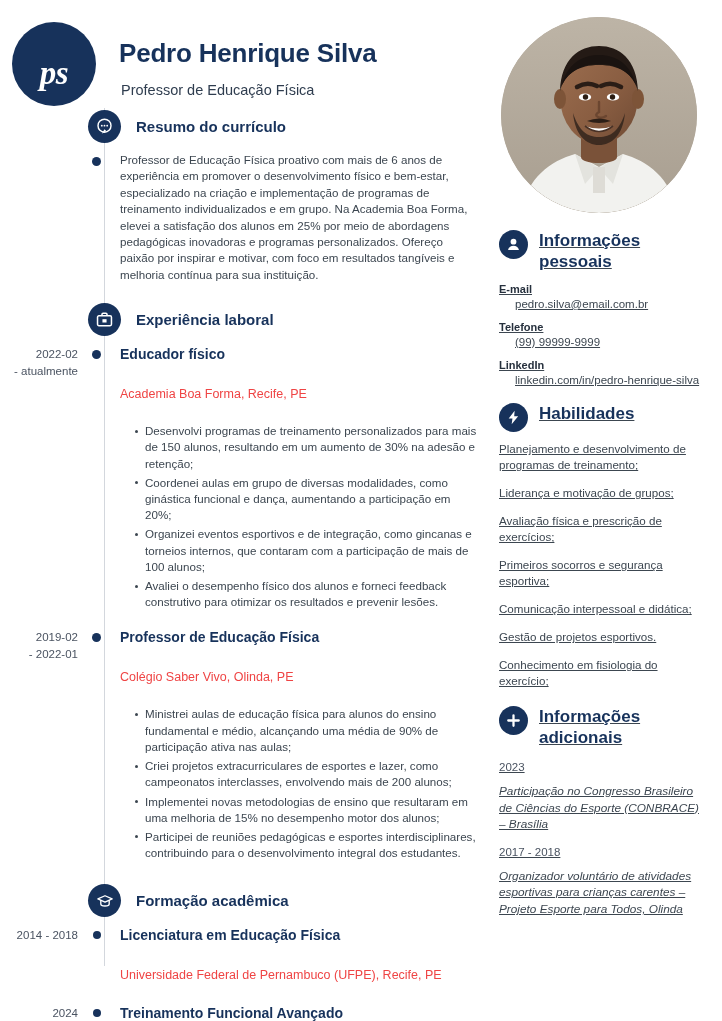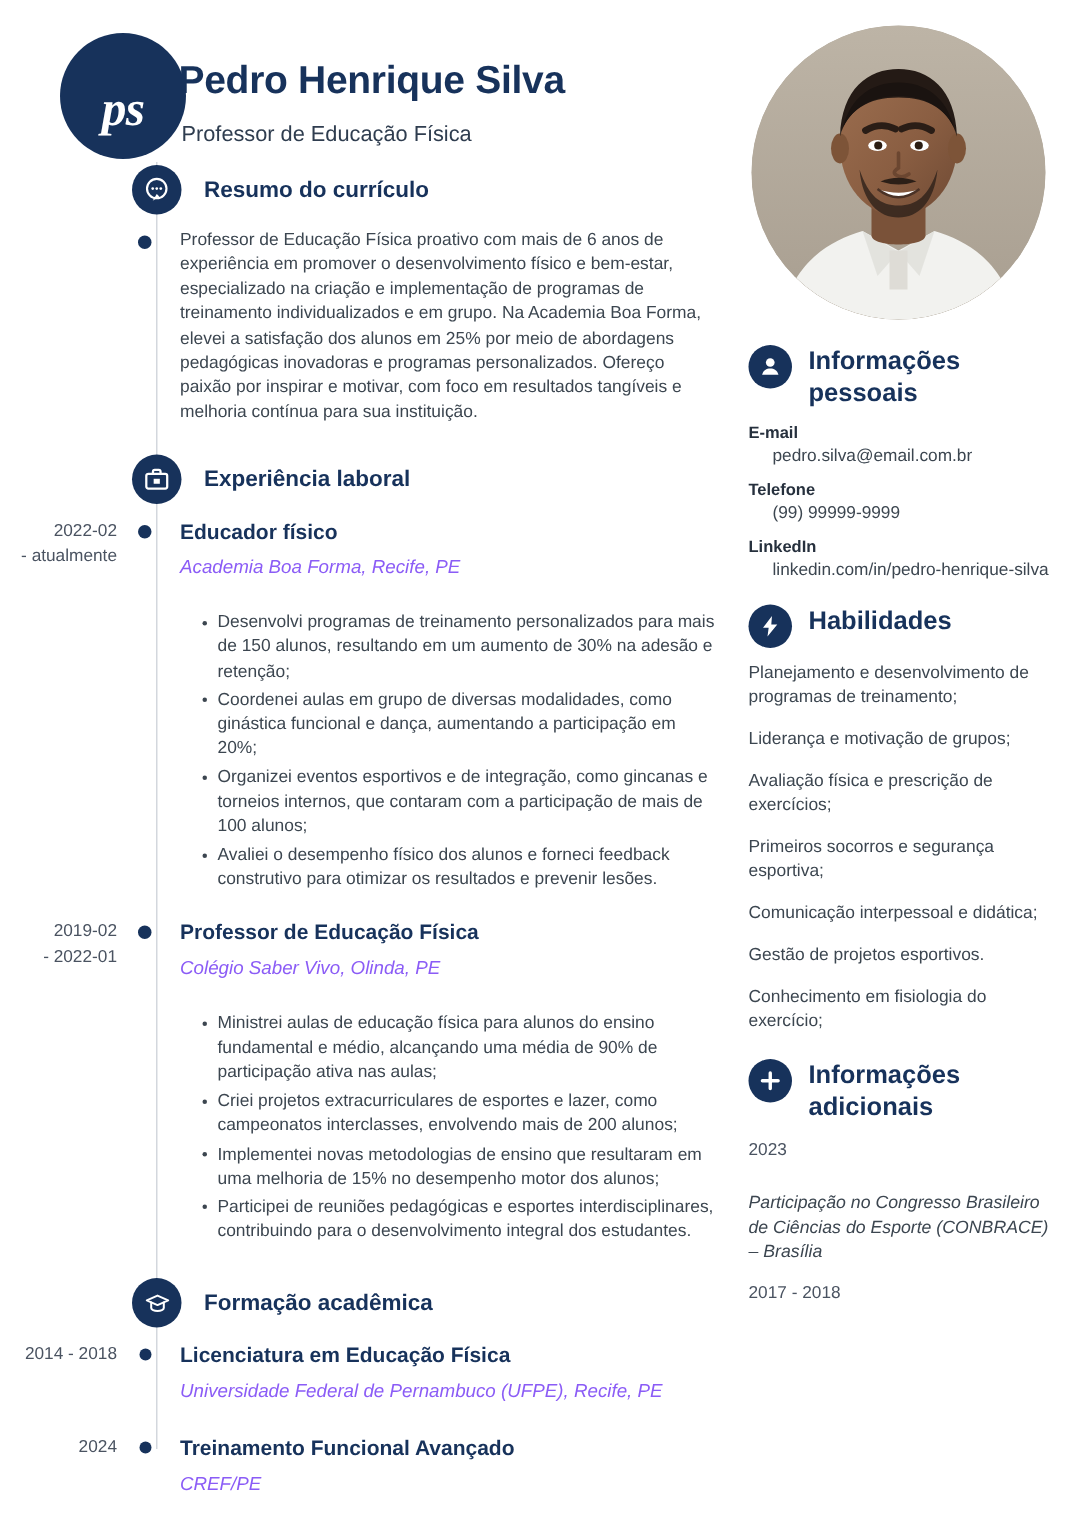--- a/index.html
+++ b/index.html
@@ -34,21 +34,21 @@
     height: 1021px;
   }
 
   
   .header {
     position: relative;
     height: 110px;
   }
   .monogram {
     position: absolute;
-    left: 40px;
+    left: 12px;
     top: 22px;
     width: 84px;
     height: 84px;
     border-radius: 50%;
     background: #17325B;
     color: #ffffff;
     font-family: "Liberation Serif", serif;
     font-style: italic;
     font-weight: 700;
     font-size: 33px;
@@ -160,23 +160,22 @@
   }
 
   .entry-title {
     font-size: 14px;
     font-weight: 700;
     color: #17325B;
     line-height: 18px;
   }
   .entry-sub {
     font-size: 12.5px;
-    font-style: italic;
-    color: #8b5cf6;
-    margin-top: 7px;
+    color: #ef4444;
+    margin-top: 23px;
     line-height: 17px;
   }
   .bullets {
     margin: 20px 0 0 0;
     padding: 0 0 0 15px;
     list-style: none;
   }
   .bullets li {
     position: relative;
     font-size: 11.6px;
@@ -207,20 +206,21 @@
 
   
   .side-col {
     position: absolute;
     left: 489px;
     top: 0;
     width: 233px;
     height: 768px;
     padding: 0 14px 0 10px;
     box-sizing: border-box;
+    text-decoration: underline;
   }
   .photo {
     width: 196px;
     height: 196px;
     border-radius: 50%;
     margin: 17px 0 0 2px;
     overflow: hidden;
     position: relative;
     background: #b3aa9c;
   }
@@ -266,21 +266,21 @@
   .addl-date {
     font-size: 11.5px;
     color: #4a5361;
     margin-top: 13px;
   }
   .addl-text {
     font-size: 11.8px;
     font-style: italic;
     line-height: 16.6px;
     color: #3c4650;
-    margin-top: 20px;
+    margin-top: 10px;
   }
   .spacer-md { height: 15px; }
   .spacer-lg { height: 20px; }
 </style>
 </head>
 <body>
 
 <div class="page">
 
   <div class="main-col">
@@ -515,17 +515,18 @@
       </span>
       <span class="side-title">Informações adicionais</span>
     </div>
 
     <div>
       <div class="addl-date">2023</div>
       <div class="addl-text">Participação no Congresso Brasileiro de Ciências do Esporte (CONBRACE) – Brasília</div>
     </div>
     <div>
       <div class="addl-date">2017  - 2018</div>
+      <div class="addl-text">Organizador voluntário de atividades esportivas para crianças carentes – Projeto Esporte para Todos, Olinda</div>
     </div>
 
   </div>
 
 </div>
 
 </body></html>

